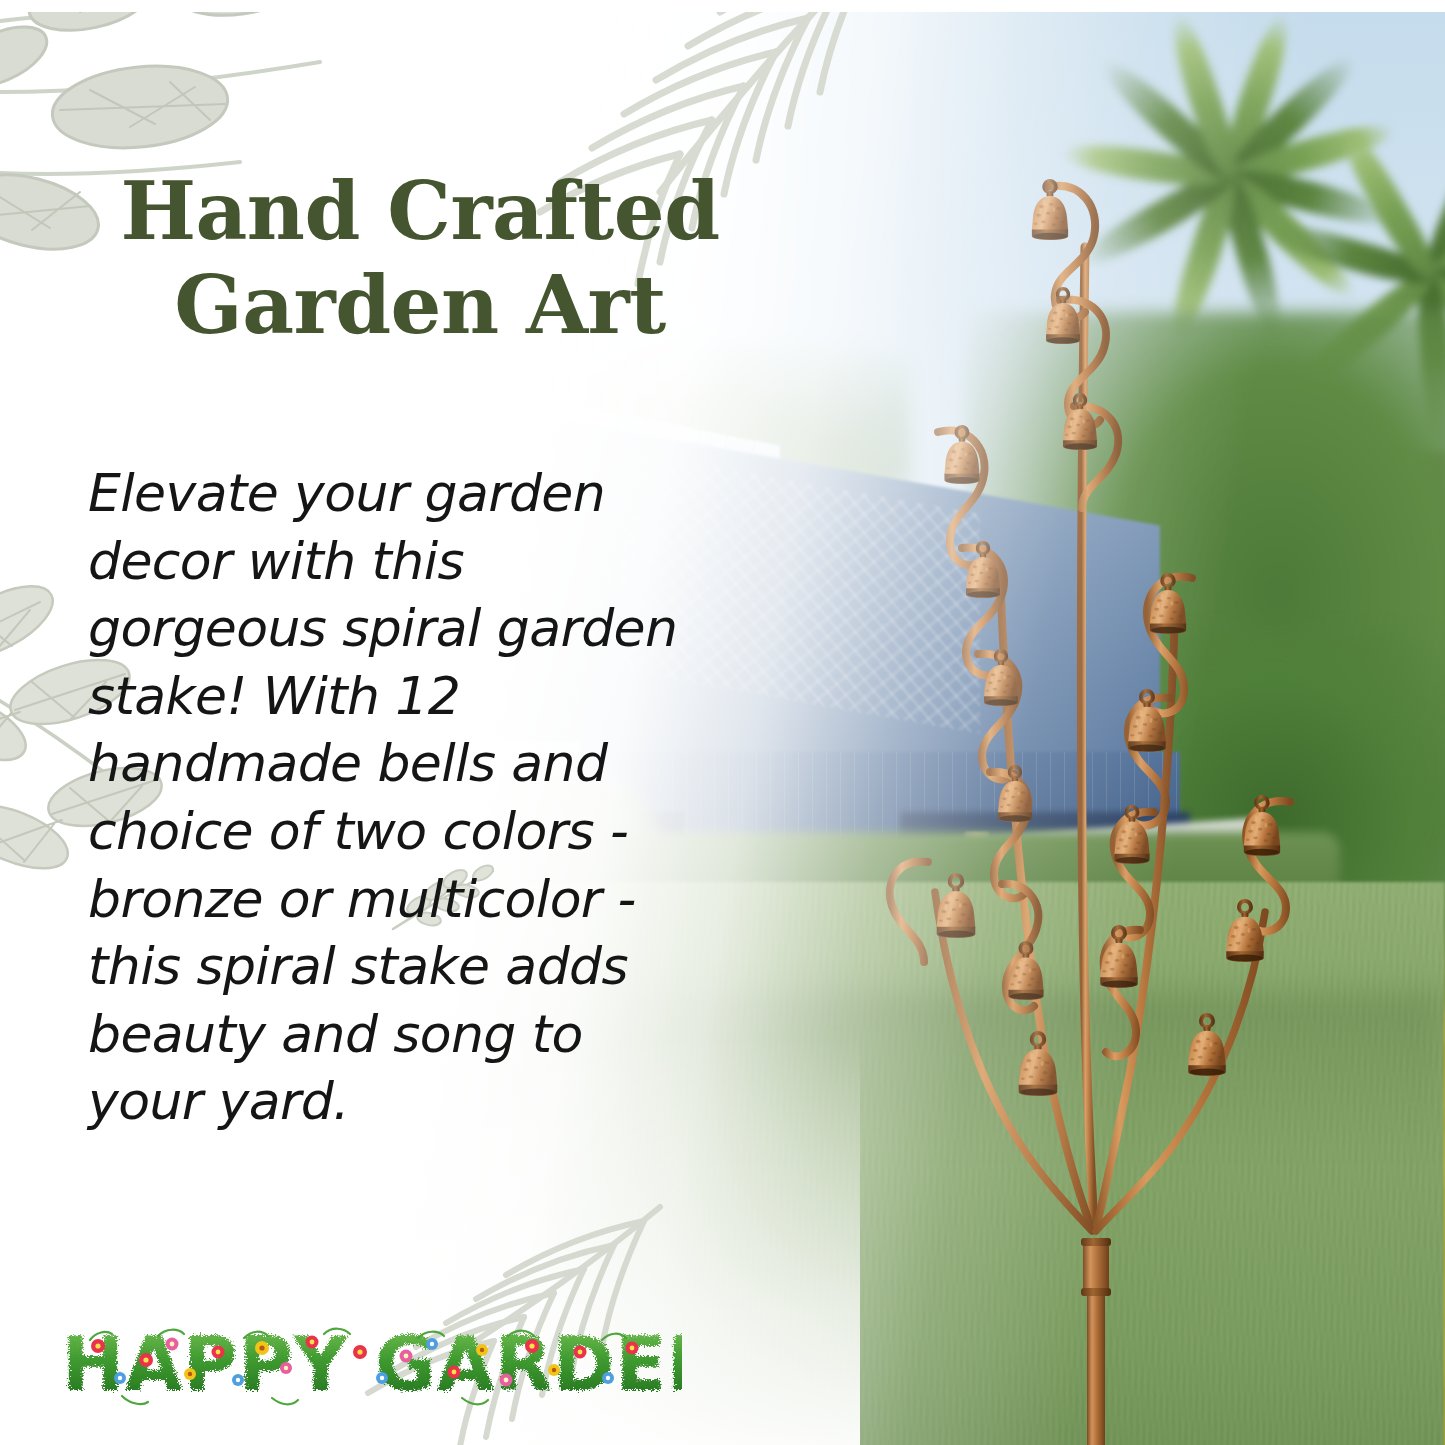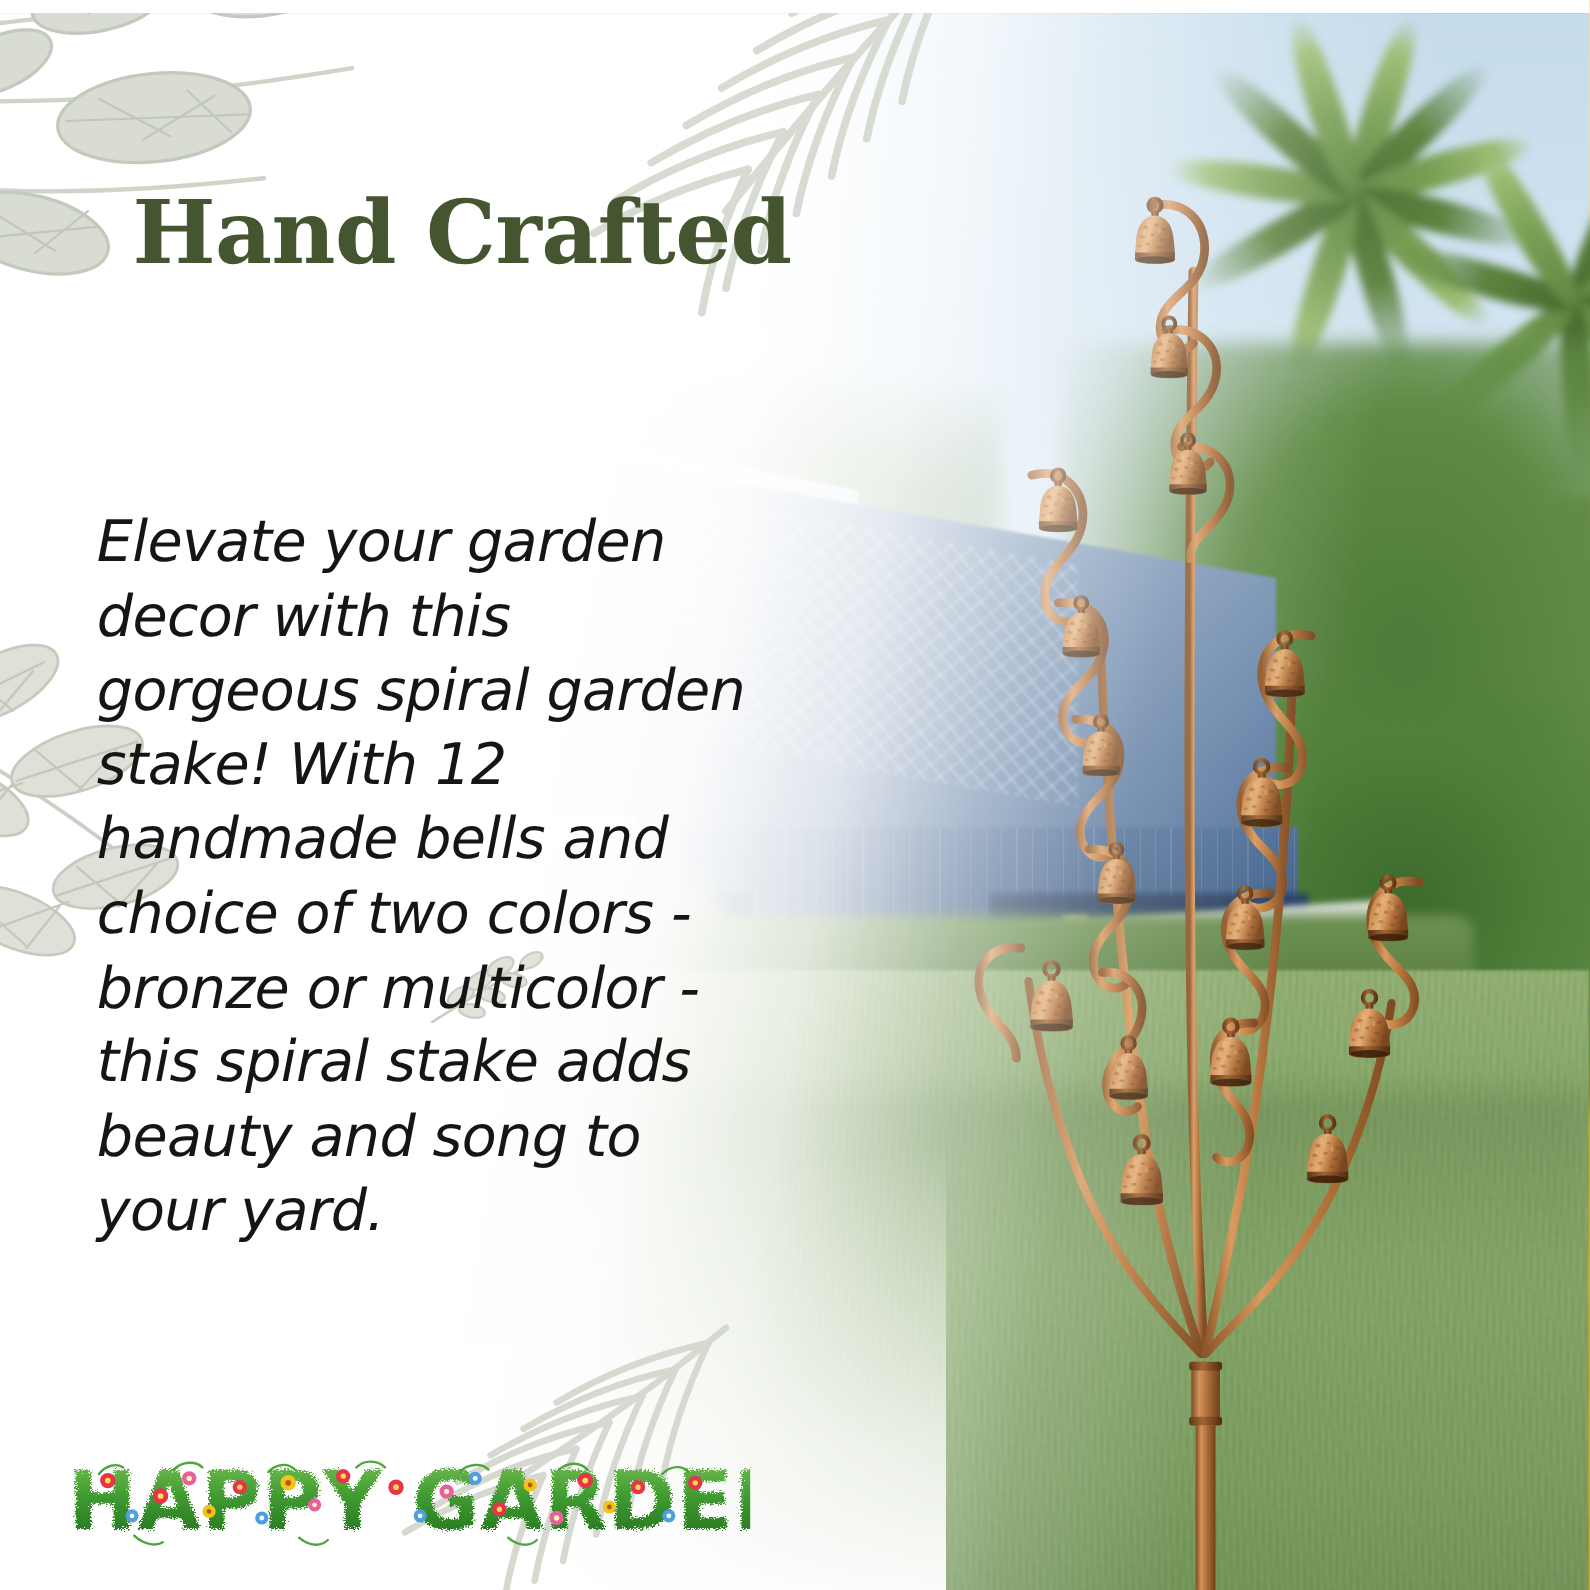--- a/index.html
+++ b/index.html
@@ -497,20 +497,21 @@
         <path d="M224 120 C178 130 134 148 92 174"></path>
           <path d="M224 120 C208 156 194 198 186 240"></path>
         <path d="M194 144 C150 154 108 172 68 196"></path>
           <path d="M194 144 C178 180 164 220 158 262"></path>
       </g>
     </g>
   </svg>
 
   <div class="headline">
     <div>Hand Crafted</div>
+    <div>Garden Art</div>
   </div>
 
   <div class="body-copy">Elevate your garden decor with this gorgeous spiral garden stake! With 12 handmade bells and choice of two colors - bronze or multicolor - this spiral stake adds beauty and song to your yard.</div>
 
   <div class="logo">
     <svg viewBox="0 0 620 88" width="620" height="88" xmlns="http://www.w3.org/2000/svg" aria-hidden="true">
       <defs>
         <linearGradient id="grassG" x1="0" y1="0" x2="0" y2="1">
           <stop offset="0" stop-color="#79c255"></stop>
           <stop offset="0.45" stop-color="#3f9a30"></stop>

